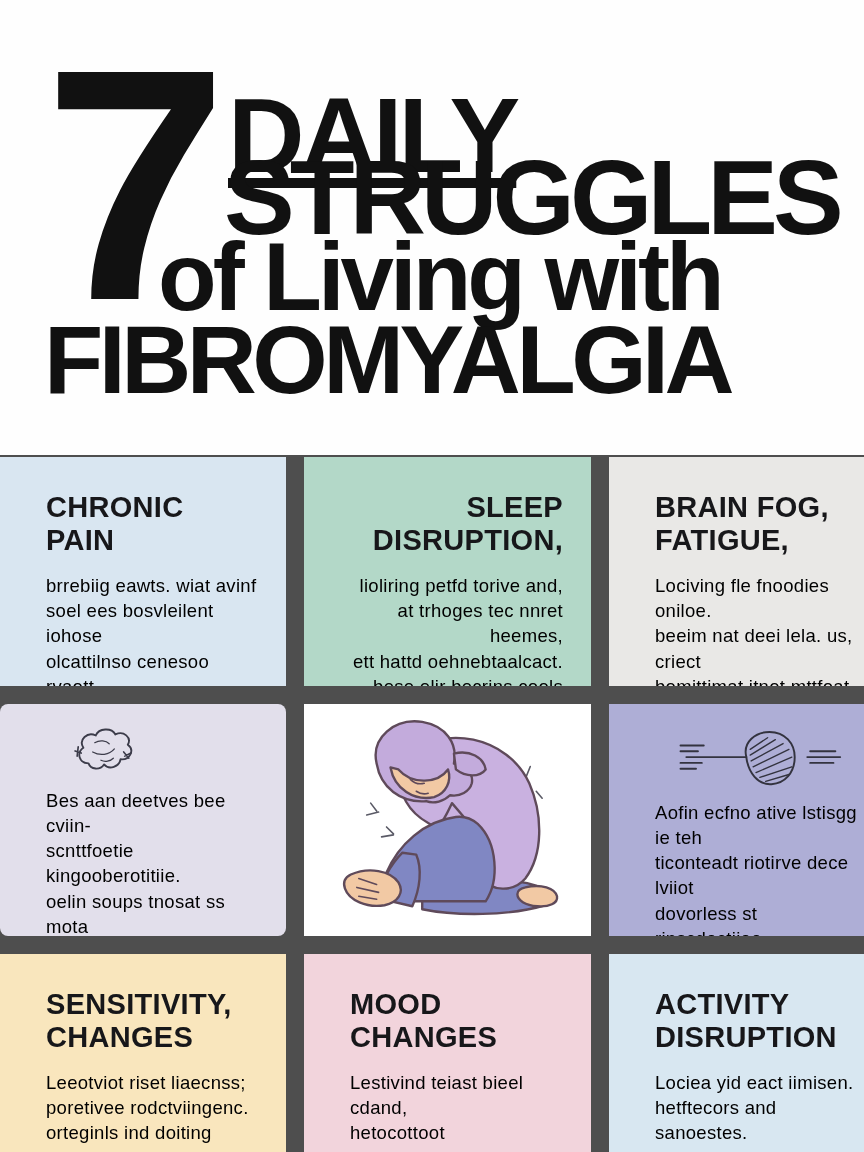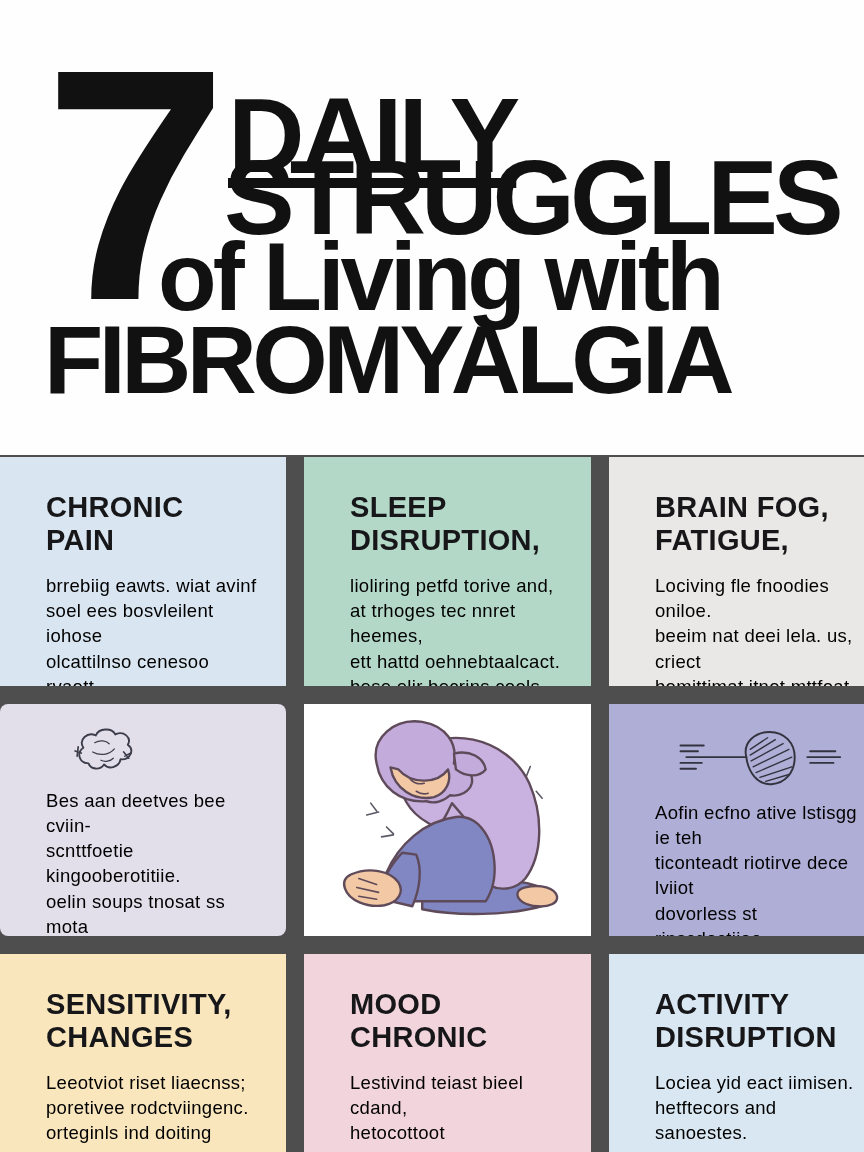--- a/index.html
+++ b/index.html
@@ -61,21 +61,21 @@
     <section class="cell" style="background: rgb(217, 230, 241);">
       <h2 class="heading">CHRONIC
 PAIN</h2>
       <div class="body">brrebiig eawts. wiat avinf
 soel ees bosvleilent iohose
 olcattilnso cenesoo rvaott
 wirvite cftot coob ost poebs
 wint aung ainis toftien</div>
     </section>
 
-    <section class="cell" style="background: rgb(179, 216, 200);">
+    <section class="cell" style="background: rgb(179, 216, 200); text-align: right;">
       <h2 class="heading">SLEEP
 DISRUPTION,</h2>
       <div class="body">lioliring petfd torive and,
 at trhoges tec nnret heemes,
 ett hattd oehnebtaalcact.
 bese elir becrins cools cantet
 eairb cohlid hatt.,</div>
     </section>
 
     <section class="cell" style="background: rgb(233, 232, 230);">
@@ -163,21 +163,21 @@
 CHANGES</h2>
       <div class="body">Leeotviot riset liaecnss;
 poretivee rodctviingenc.
 orteginls ind doiting tfomet
 noontifioss ndo dobviio,
 oursilotle catie tiloas.</div>
     </section>
 
     <section class="cell" style="background: rgb(242, 212, 220);">
       <h2 class="heading">MOOD
-CHRONIC</h2>
+CHANGES</h2>
       <div class="body">Lestivind teiast bieel cdand,
 hetocottoot tooarsiggtions,
 aonti croon and tnented
 gv foelsct arnectig ocnd tie
 auct auitegs. tte a saus.</div>
     </section>
 
     <section class="cell" style="background: rgb(216, 231, 241);">
       <h2 class="heading">ACTIVITY
 DISRUPTION</h2>

